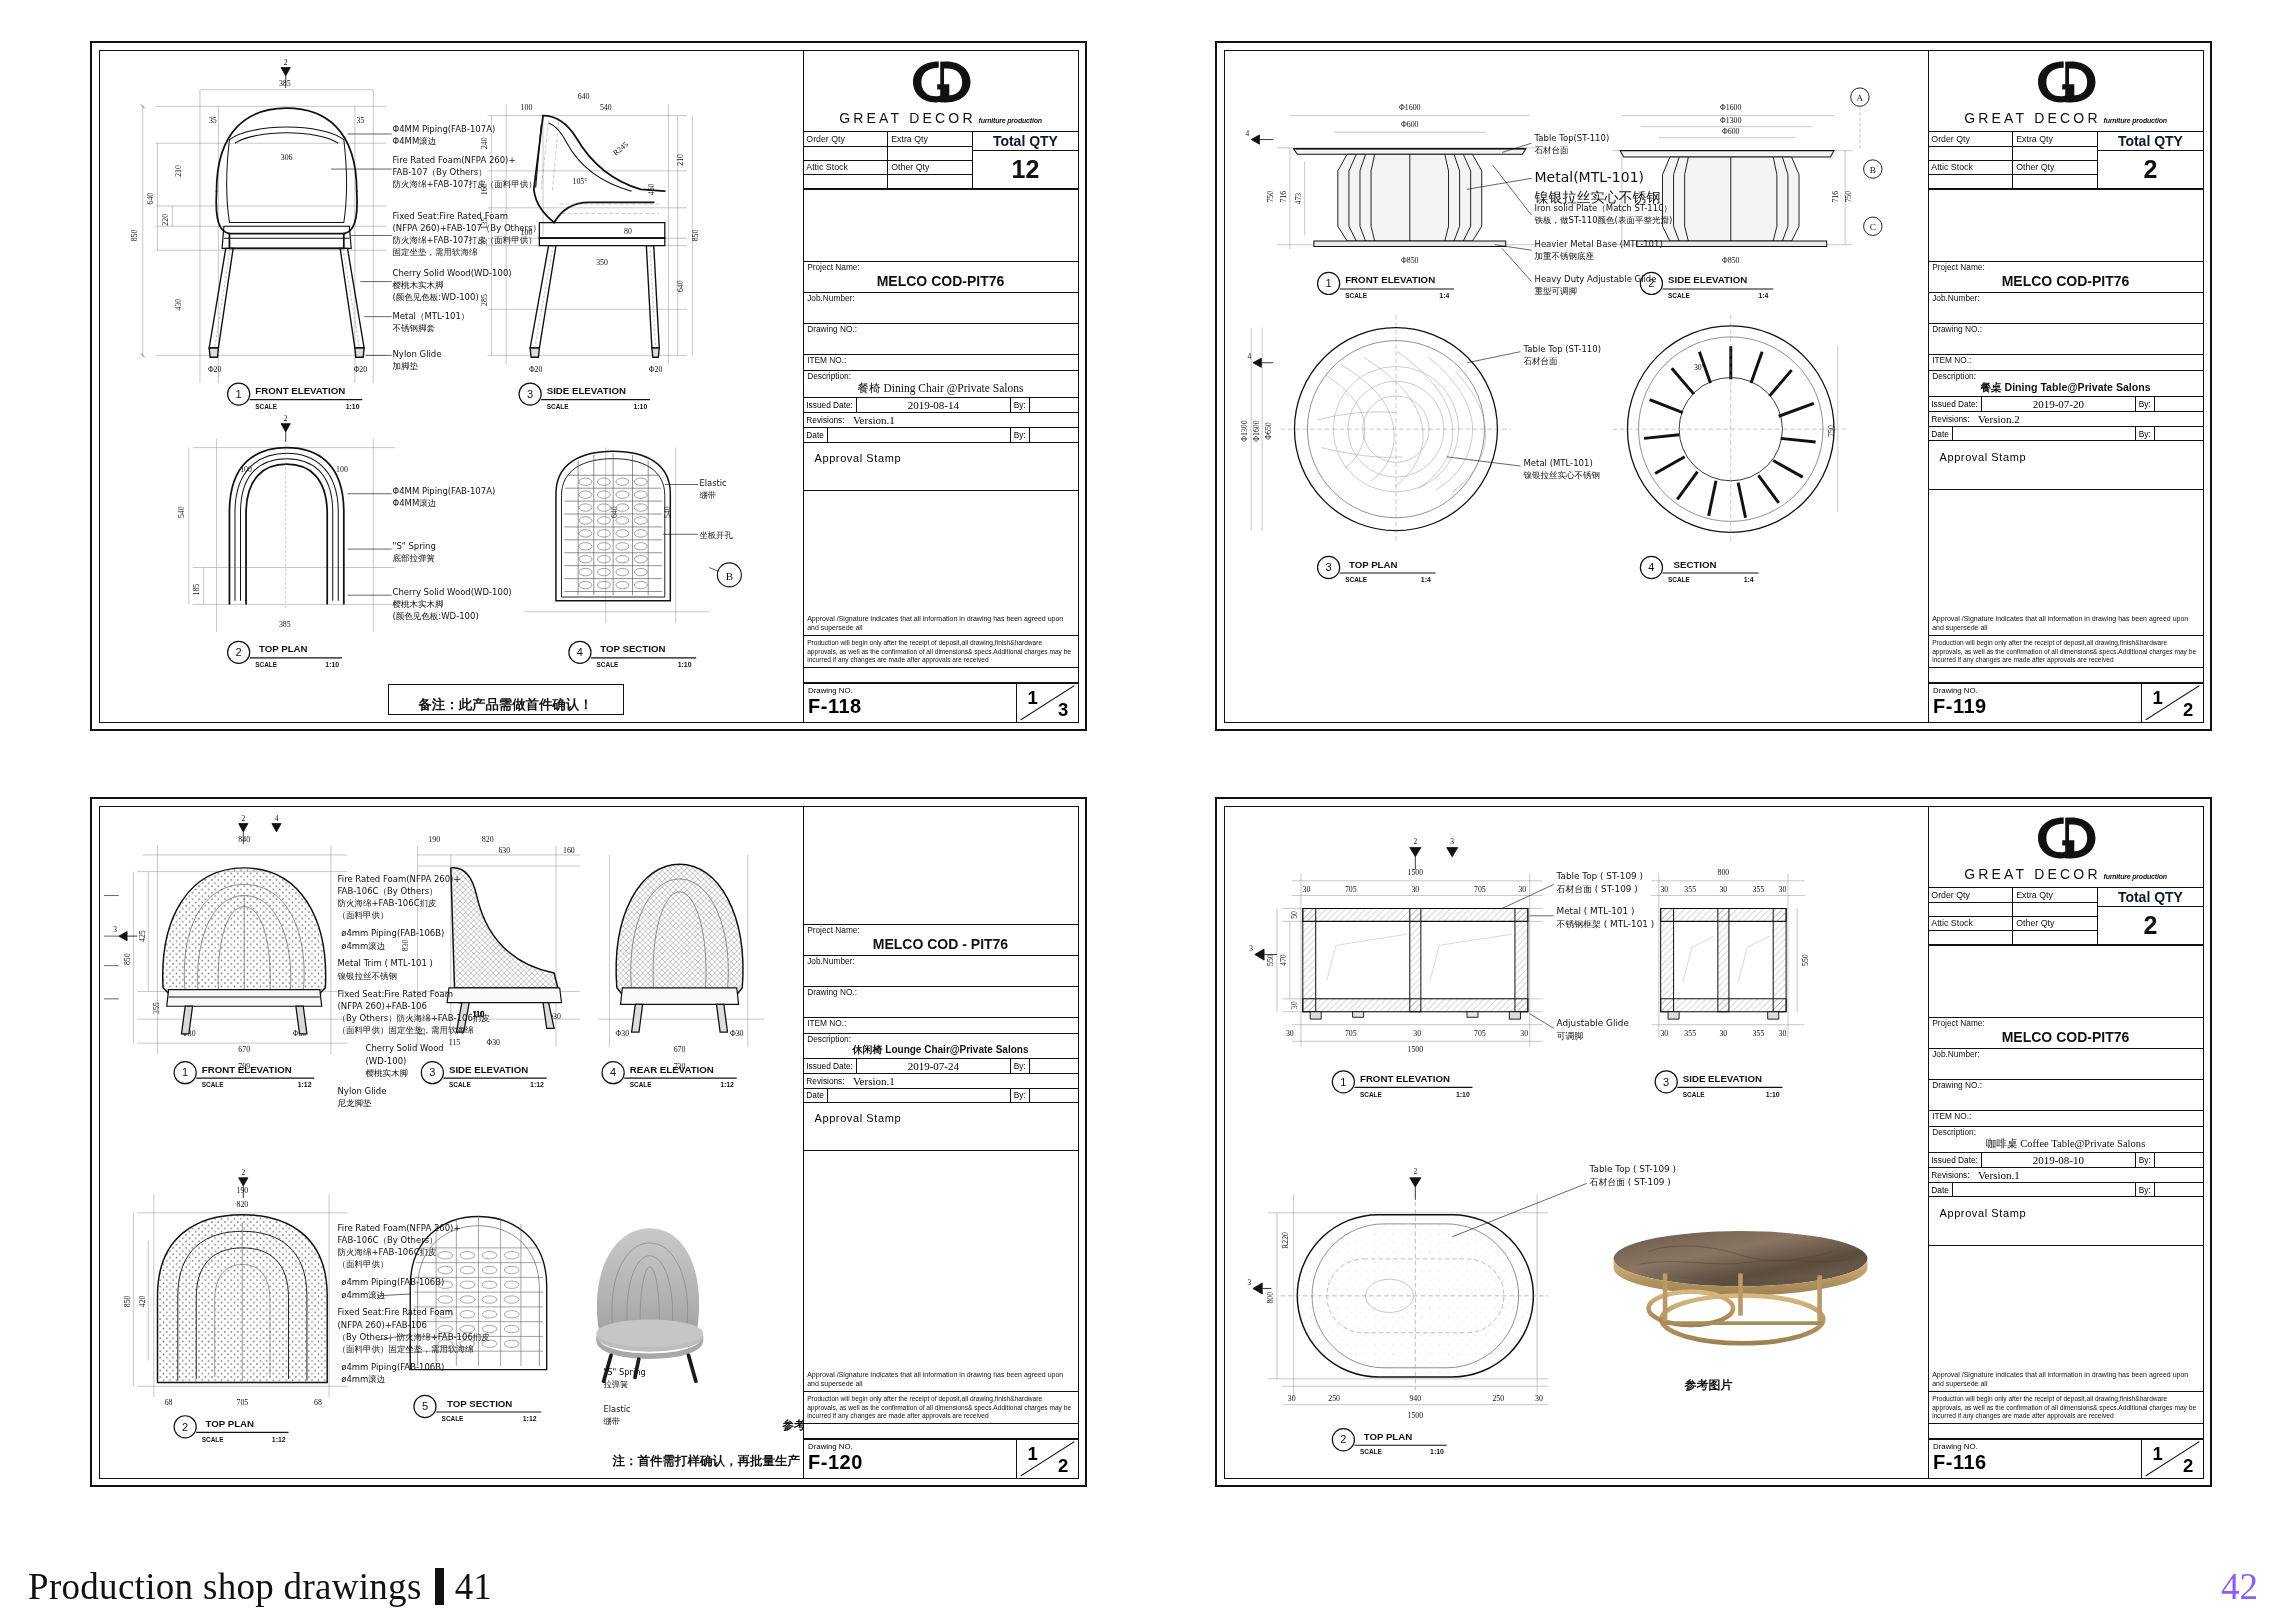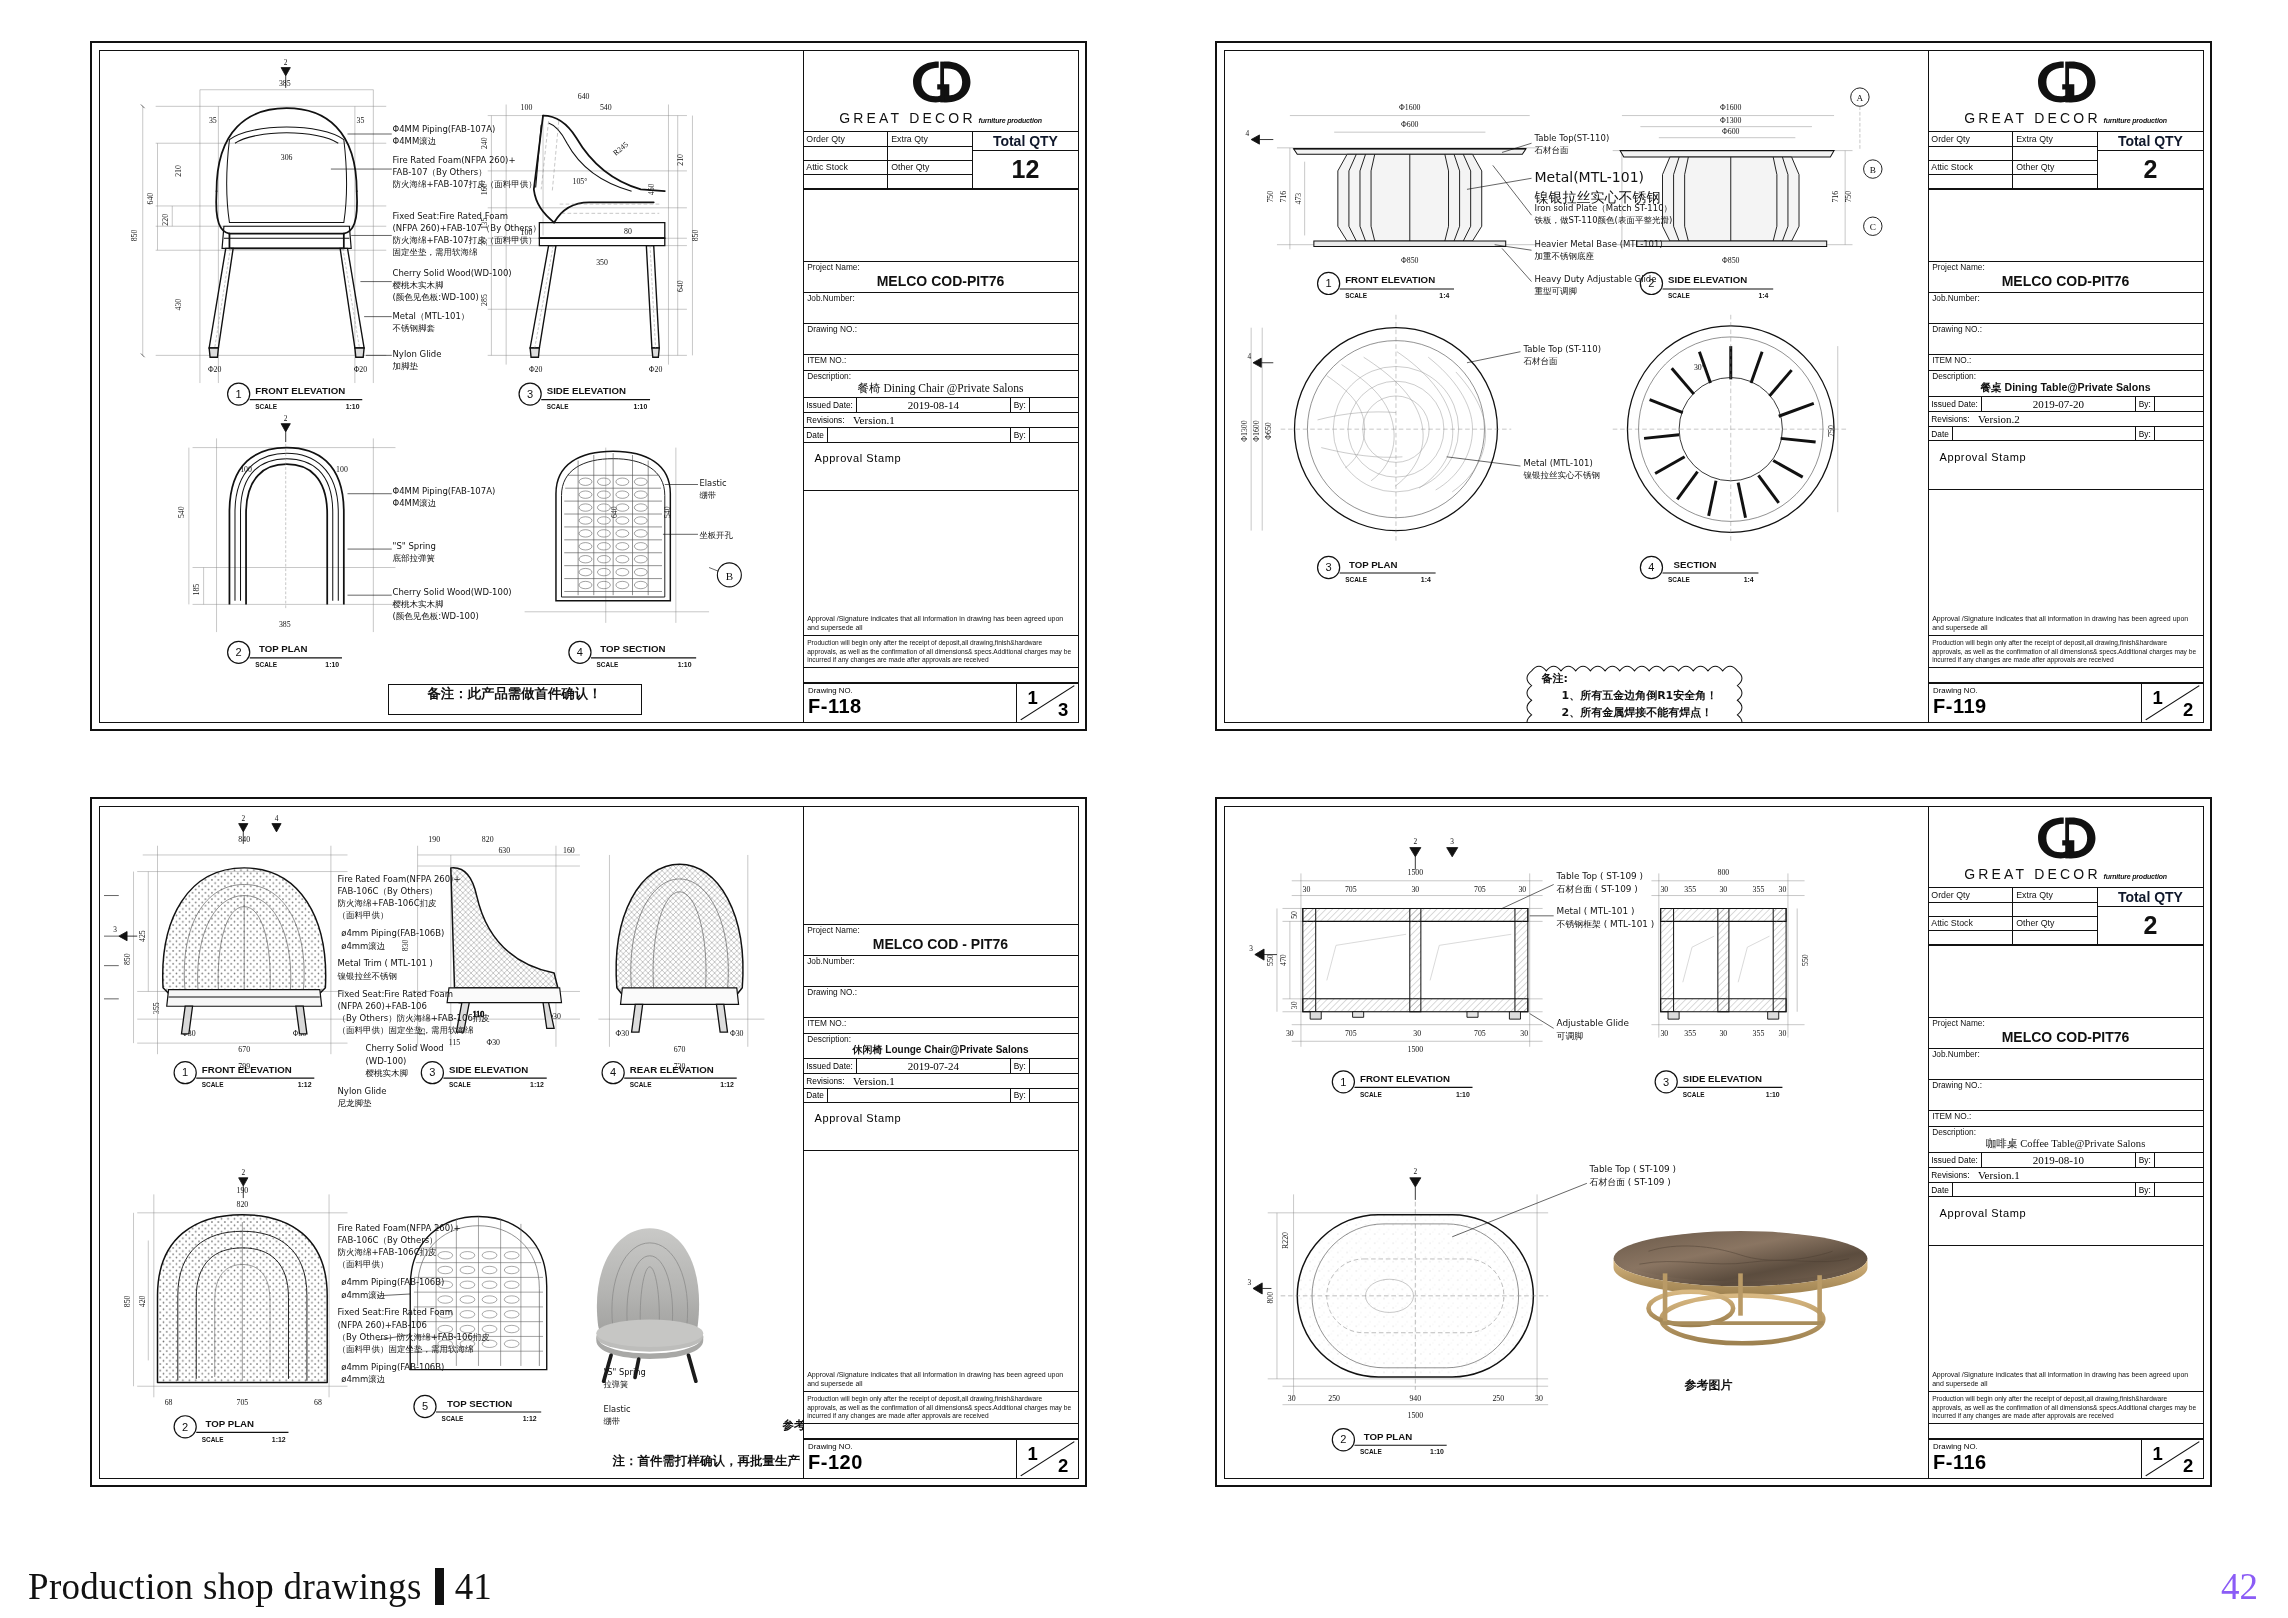--- a/index.html
+++ b/index.html
@@ -508,22 +508,22 @@
 Φ4MM滚边</div>
         <div class="note-cn" style="left:293px; top:489px; font-size:8.5px; line-height:1.45; white-space:pre;">"S" Spring
 底部拉弹簧</div>
         <div class="note-cn" style="left:293px; top:535px; font-size:8.5px; line-height:1.45; white-space:pre;">Cherry Solid Wood(WD-100)
 樱桃木实木脚
 (颜色见色板:WD-100)</div>
         <div class="note-cn" style="left:600px; top:426px; font-size:8.3px; line-height:1.45; white-space:pre;">Elastic
 绷带</div>
         <div class="note-cn" style="left:600px; top:478px; font-size:8.3px; line-height:1.45; white-space:pre;">坐板开孔</div>
 
-        <div style="position:absolute; left:288px; top:633px; width:254px; height:31px;
-                    border:1.5px solid #111; display:flex; align-items:flex-start; justify-content:center;">
+        <div style="position:absolute; left:288px; top:633px; width:236px; height:31px;
+                    border:1.5px solid #111; display:flex; align-items:flex-end; justify-content:center;">
           <span class="note-cn" style="position:static; font-size:13.4px; font-weight:700;">备注：此产品需做首件确认！</span>
         </div>
       </div>
 
       <div class="titleblock" style="width:275px;">
         <div class="tb-logo">
           <div class="gd-mark">
             <svg viewBox="0 0 90 62">
               <path d="M42 4 C20 4 8 16 8 31 C8 46 20 58 38 58 C46 58 52 55 56 51 L56 34 L40 34 L40 41 L47 41 L47 47 C45 49 42 50 38 50 C27 50 19 43 19 31 C19 19 28 12 42 12 Z" fill="#111"></path>
               <path d="M52 4 C72 4 84 16 84 31 C84 46 72 58 52 58 L49 58 L49 49 L53 49 C66 49 73 42 73 31 C73 20 66 13 53 13 L49 13 L49 4 Z" fill="#111"></path>
@@ -846,33 +846,20 @@
 铁板，做ST-110颜色(表面平整光滑)</div>
         <div class="note-cn" style="left:310px; top:187px; font-size:8.5px; line-height:1.45; white-space:pre;">Heavier Metal Base (MTL-101)
 加重不锈钢底座</div>
         <div class="note-cn" style="left:310px; top:222px; font-size:8.5px; line-height:1.45; white-space:pre;">Heavy Duty Adjustable Glide
 重型可调脚</div>
         <div class="note-cn" style="left:299px; top:292px; font-size:8.5px; line-height:1.45; white-space:pre;">Table Top (ST-110)
 石材台面</div>
         <div class="note-cn" style="left:299px; top:406px; font-size:8.5px; line-height:1.45; white-space:pre;">Metal (MTL-101)
 镍银拉丝实心不锈钢</div>
 
-        <div style="position:absolute; left:297px; top:607px; width:247px; height:79px;">
-          <svg width="247" height="79" viewBox="0 0 268 86" style="position:absolute;left:0;top:0;">
-            <path d="M10,14 q8,-10 16,0 q8,-10 16,0 q8,-10 16,0 q8,-10 16,0 q8,-10 16,0 q8,-10 16,0 q8,-10 16,0 q8,-10 16,0 q8,-10 16,0 q8,-10 16,0 q8,-10 16,0 q8,-10 16,0 q8,-10 16,0 q8,-10 16,0
-                     q10,8 0,16 q10,8 0,16 q10,8 0,16 q10,8 0,16
-                     q-8,10 -16,0 q-8,10 -16,0 q-8,10 -16,0 q-8,10 -16,0 q-8,10 -16,0 q-8,10 -16,0 q-8,10 -16,0 q-8,10 -16,0 q-8,10 -16,0 q-8,10 -16,0 q-8,10 -16,0 q-8,10 -16,0 q-8,10 -16,0 q-8,10 -16,0
-                     q-10,-8 0,-16 q-10,-8 0,-16 q-10,-8 0,-16 q-10,-8 0,-16 z" fill="none" stroke="#111" stroke-width="1.1"></path>
-          </svg>
-          <div style="position:absolute; left:20px; top:13px;">
-            <div class="note-cn" style="position:static; font-size:11px; font-weight:700;">备注:</div>
-            <div class="note-cn" style="position:static; font-size:11px; font-weight:700; margin-left:20px; margin-top:2.8px;">1、所有五金边角倒R1安全角！</div>
-            <div class="note-cn" style="position:static; font-size:11px; font-weight:700; margin-left:20px; margin-top:1.8px;">2、所有金属焊接不能有焊点！</div>
-          </div>
-        </div>
       </div>
 
       <div class="titleblock" style="width:275px;">
         <div class="tb-logo">
           <div class="gd-mark">
             <svg viewBox="0 0 90 62">
               <path d="M42 4 C20 4 8 16 8 31 C8 46 20 58 38 58 C46 58 52 55 56 51 L56 34 L40 34 L40 41 L47 41 L47 47 C45 49 42 50 38 50 C27 50 19 43 19 31 C19 19 28 12 42 12 Z" fill="#111"></path>
               <path d="M52 4 C72 4 84 16 84 31 C84 46 72 58 52 58 L49 58 L49 49 L53 49 C66 49 73 42 73 31 C73 20 66 13 53 13 L49 13 L49 4 Z" fill="#111"></path>
               <rect x="44" y="4" width="5" height="54" fill="#111"></rect>
             </svg>

